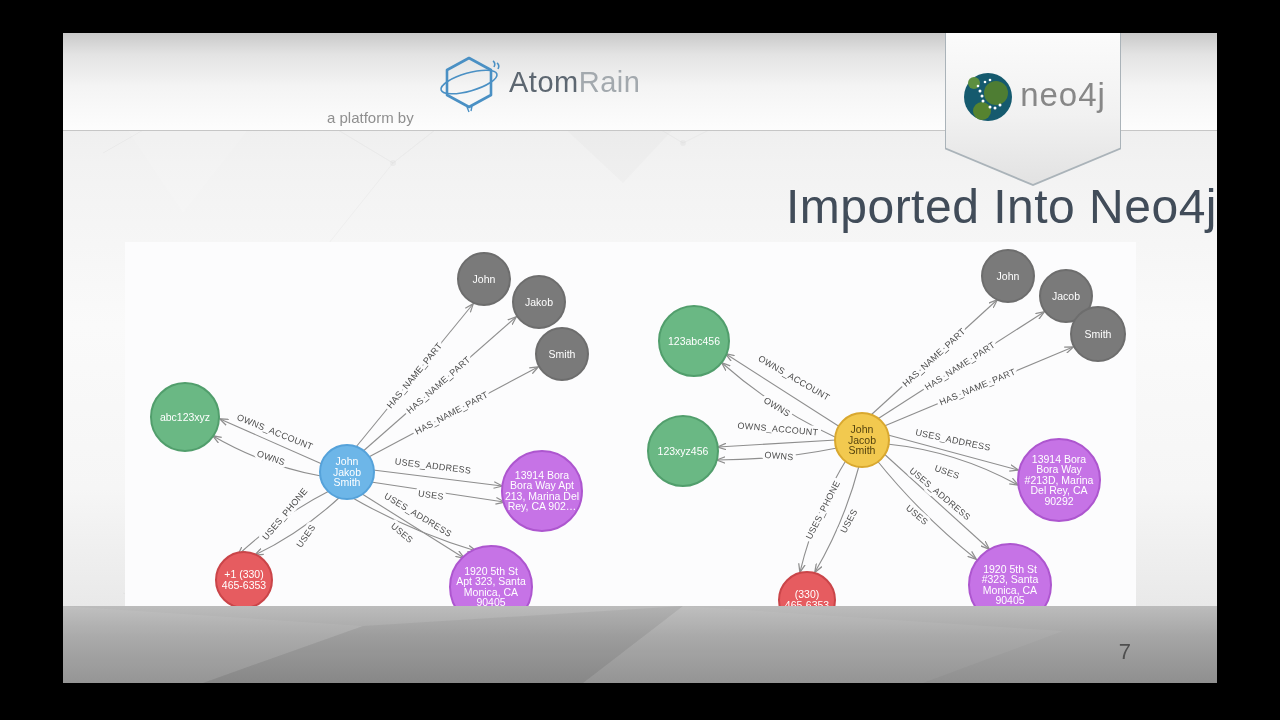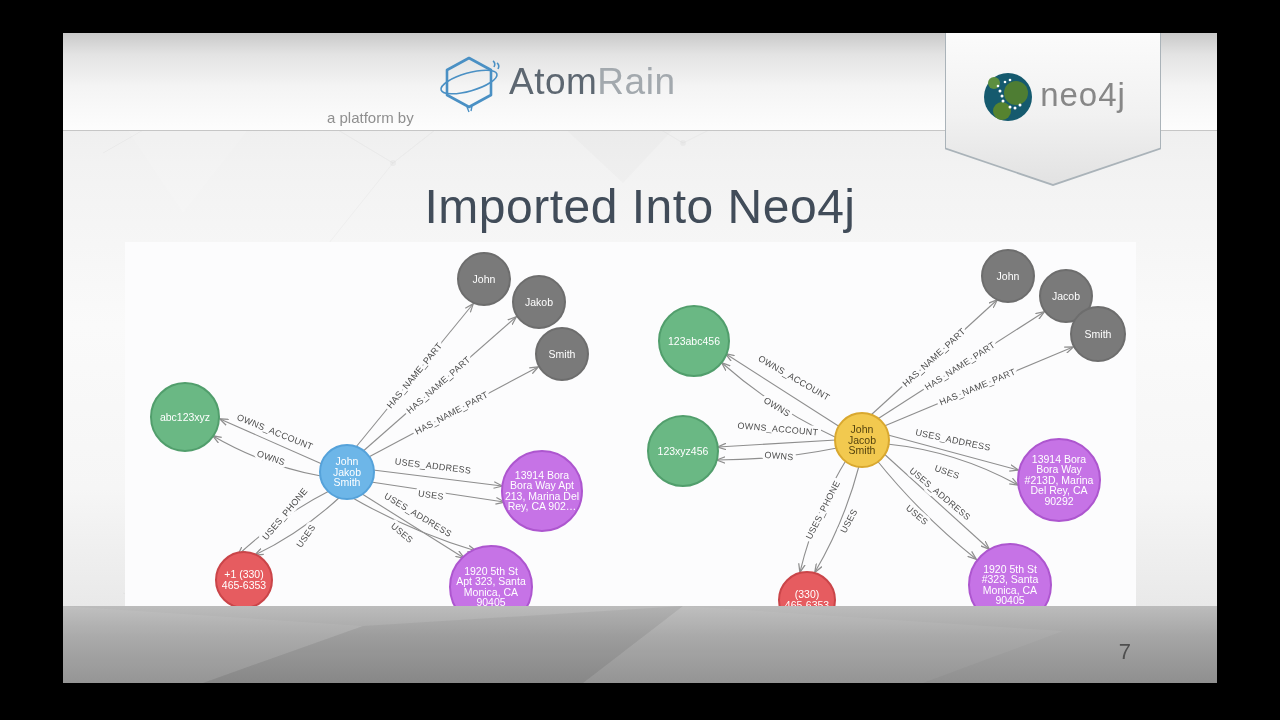--- a/index.html
+++ b/index.html
@@ -19,40 +19,40 @@
     position:absolute;left:0;top:0;width:100%;height:97px;
     background:linear-gradient(180deg,#c9c9c9 0%,#e3e3e3 22%,#f4f4f4 55%,#fdfdfd 100%);
     border-bottom:1px solid #c6c6c6;
   }
   .brand{position:absolute;left:70px;top:22px;height:58px;display:flex;align-items:center;}
   .brand-text{font-size:34px;font-weight:bold;letter-spacing:-0.5px;margin-left:10px;}
   .brand-text .graph{color:#16395f;}
   .brand-text .grid{color:#97a1ac;}
   .platform-by{position:absolute;left:264px;top:44px;font-size:15px;color:#8f8f8f;margin-top:32px;}
   .atomrain{position:absolute;left:376px;top:18px;display:flex;align-items:center;}
-  .atomrain-text{font-size:37px;margin-left:8px;letter-spacing:0.5px;}
+  .atomrain-text{font-size:29px;margin-left:8px;letter-spacing:0.5px;}
   .atomrain-text .atom{color:#5d6771;}
   .atomrain-text .rain{color:#a3a9ae;}
   
   .banner{
-    position:absolute;left:882px;top:0;width:216px;height:153px;
+    position:absolute;left:882px;top:0;width:176px;height:153px;
     clip-path:polygon(0 0,100% 0,100% 76%,50% 100%,0 76%);
     background:#aab3b9;
   }
   .banner-inner{
     position:absolute;left:1px;top:0;right:1px;bottom:2px;
     clip-path:polygon(0 0,100% 0,100% 76%,50% 100%,0 76%);
     background:linear-gradient(180deg,#fbfbfb 0%,#f1f1f1 55%,#e2e2e2 100%);
     display:flex;align-items:flex-start;justify-content:center;
   }
   .banner-content{display:flex;align-items:center;margin-top:34px;}
   .neo4j-text{font-size:33px;color:#878787;letter-spacing:1px;margin-left:6px;}
   
   .title{
-    position:absolute;left:0;top:146px;width:100%;text-align:center;
+    position:absolute;left:0;top:146px;width:100%;text-align:right;
     font-size:48px;color:#414c59;letter-spacing:0.5px;
   }
   
   .panel{
     position:absolute;left:62px;top:209px;width:1011px;height:394px;
     background:#fcfcfd;
   }
   .panel svg{display:block;}
   .edge{stroke:#8e8e8e;stroke-width:1.1;fill:none;}
   .edge-label{

